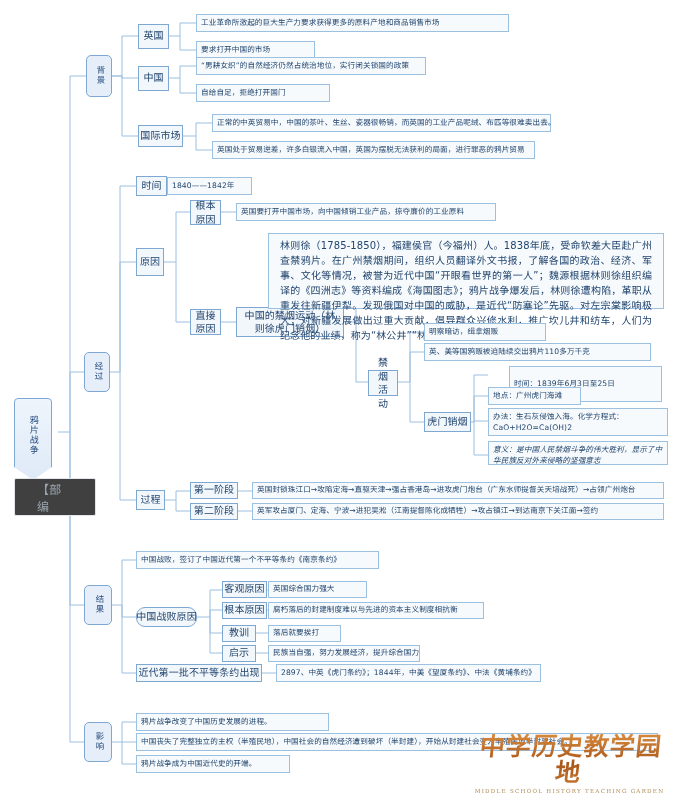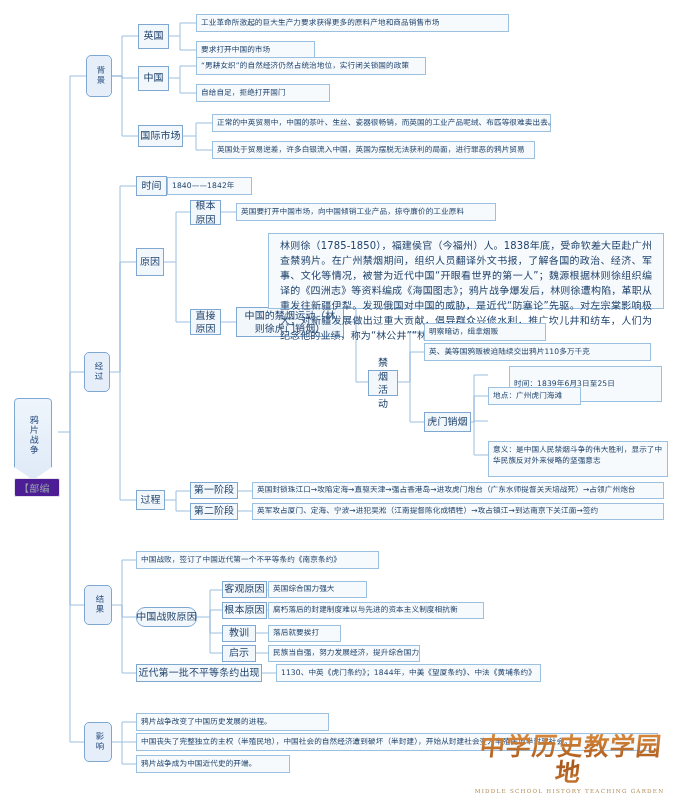--- a/index.html
+++ b/index.html
@@ -46,25 +46,25 @@
     justify-content:center;
     writing-mode:vertical-rl;
     text-orientation:upright;
     letter-spacing:1px;
     border-radius:4px 4px 0 0;
     clip-path:polygon(0 0,100% 0,100% 84%,50% 100%,0 84%);
     padding-bottom:8px;
   }
   .root-sub{
     position:absolute;
-    font-size:10px;
+    font-size:12px;
     color:#9aa4ae;
     border:1px solid #e2e6ea;
-    background:#4c1d95;
-    padding:1px 4px;
+    background:#404040;
+    padding:1px 22px;
     border-radius:2px;
     letter-spacing:.3px;
   }
 
   .lvl1{
     background:#e6eff9;
     border:1px solid #7ea7d2;
     border-radius:5px;
     font-size:8.4px;
     writing-mode:vertical-rl;
@@ -237,21 +237,23 @@
 
   <div class="node leaf wrap bigtext" style="left:268px;top:233px;width:396px;height:76px;">林则徐（1785-1850），福建侯官（今福州）人。1838年底，受命钦差大臣赴广州查禁鸦片。在广州禁烟期间，组织人员翻译外文书报，了解各国的政治、经济、军事、文化等情况，被誉为近代中国“开眼看世界的第一人”；魏源根据林则徐组织编译的《四洲志》等资料编成《海国图志》；鸦片战争爆发后，林则徐遭构陷，革职从重发往新疆伊犁。发现俄国对中国的威胁，是近代“防塞论”先驱。对左宗棠影响极大；对新疆发展做出过重大贡献，倡导群众兴修水利，推广坎儿井和纺车，人们为纪念他的业绩，称为“林公井”“林公车”。</div>
 
   <div class="node lvl2 vert center" style="left:368px;top:370px;width:30px;height:26px;">禁烟活动</div>
   <div class="node leaf" style="left:424px;top:323px;width:122px;height:18px;">明察暗访，缉拿烟贩</div>
   <div class="node leaf" style="left:424px;top:343px;width:227px;height:18px;">英、美等国鸦贩被迫陆续交出鸦片110多万千克</div>
 
   <div class="node lvl2 center" style="left:424px;top:412px;width:47px;height:20px;">虎门销烟</div>
   <div class="node leaf" style="left:488px;top:366px;width:153px;height:36px;margin-left:21px;">时间：1839年6月3日至25日</div>
   <div class="node leaf" style="left:488px;top:387px;width:93px;height:18px;">地点：广州虎门海滩</div>
-  <div class="node leaf wrap" style="left:488px;top:441px;width:180px;height:36px;">意义：是中国人民禁烟斗争的伟大胜利，显示了中华民族反对外来侵略的坚强意志</div>
+  <div class="node leaf wrap" style="left:488px;top:408px;width:180px;height:28px;white-space:pre-line;">办法：生石灰侵蚀入海。化学方程式：
+CaO+H2O=Ca(OH)2</div>
+  <div class="node leaf wrap" style="left:488px;top:441px;width:180px;height:24px;font-style:italic;">意义：是中国人民禁烟斗争的伟大胜利，显示了中华民族反对外来侵略的坚强意志</div>
 
   <div class="node lvl2 center" style="left:136px;top:490px;width:29px;height:20px;">过程</div>
   <div class="node lvl2 center" style="left:190px;top:482px;width:48px;height:17px;">第一阶段</div>
   <div class="node leaf" style="left:252px;top:482px;width:412px;height:17px;">英国封锁珠江口→攻陷定海→直驱天津→强占香港岛→进攻虎门炮台（广东水师提督关天培战死）→占领广州炮台</div>
   <div class="node lvl2 center" style="left:190px;top:503px;width:48px;height:17px;">第二阶段</div>
   <div class="node leaf" style="left:252px;top:503px;width:412px;height:17px;">英军攻占厦门、定海、宁波→进犯吴淞（江南提督陈化成牺牲）→攻占镇江→到达南京下关江面→签约</div>
 
   <div class="node leaf" style="left:136px;top:551px;width:243px;height:18px;">中国战败，签订了中国近代第一个不平等条约《南京条约》</div>
 
   <div class="node lvl2 center" style="left:136px;top:607px;width:61px;height:20px;border-radius:9px;">中国战败原因</div>
@@ -262,21 +264,21 @@
   <div class="node lvl2 center" style="left:222px;top:602px;width:45px;height:17px;">根本原因</div>
   <div class="node leaf" style="left:268px;top:602px;width:216px;height:17px;">腐朽落后的封建制度难以与先进的资本主义制度相抗衡</div>
 
   <div class="node lvl2 center" style="left:222px;top:625px;width:34px;height:17px;">教训</div>
   <div class="node leaf" style="left:268px;top:625px;width:73px;height:17px;">落后就要挨打</div>
 
   <div class="node lvl2 center" style="left:222px;top:645px;width:34px;height:17px;">启示</div>
   <div class="node leaf" style="left:268px;top:645px;width:152px;height:17px;">民族当自强，努力发展经济，提升综合国力</div>
 
   <div class="node lvl2 center" style="left:136px;top:664px;width:126px;height:18px;">近代第一批不平等条约出现</div>
-  <div class="node leaf" style="left:276px;top:664px;width:265px;height:18px;">1130、中英《虎门条约》；1844年，中美《望厦条约》、中法《黄埔条约》</div>
+  <div class="node leaf" style="left:276px;top:664px;width:265px;height:18px;">2897、中英《虎门条约》；1844年，中美《望厦条约》、中法《黄埔条约》</div>
 
   <div class="node leaf" style="left:136px;top:713px;width:193px;height:18px;">鸦片战争改变了中国历史发展的进程。</div>
   <div class="node leaf" style="left:136px;top:733px;width:522px;height:18px;">中国丧失了完整独立的主权（半殖民地），中国社会的自然经济遭到破坏（半封建），开始从封建社会变为半殖民地半封建社会。</div>
   <div class="node leaf" style="left:136px;top:755px;width:154px;height:18px;">鸦片战争成为中国近代史的开端。</div>
 
   <div class="watermark">
     <div class="wm-main">中学历史教学园地</div>
     <div class="wm-sub">MIDDLE SCHOOL HISTORY TEACHING GARDEN</div>
   </div>
 

